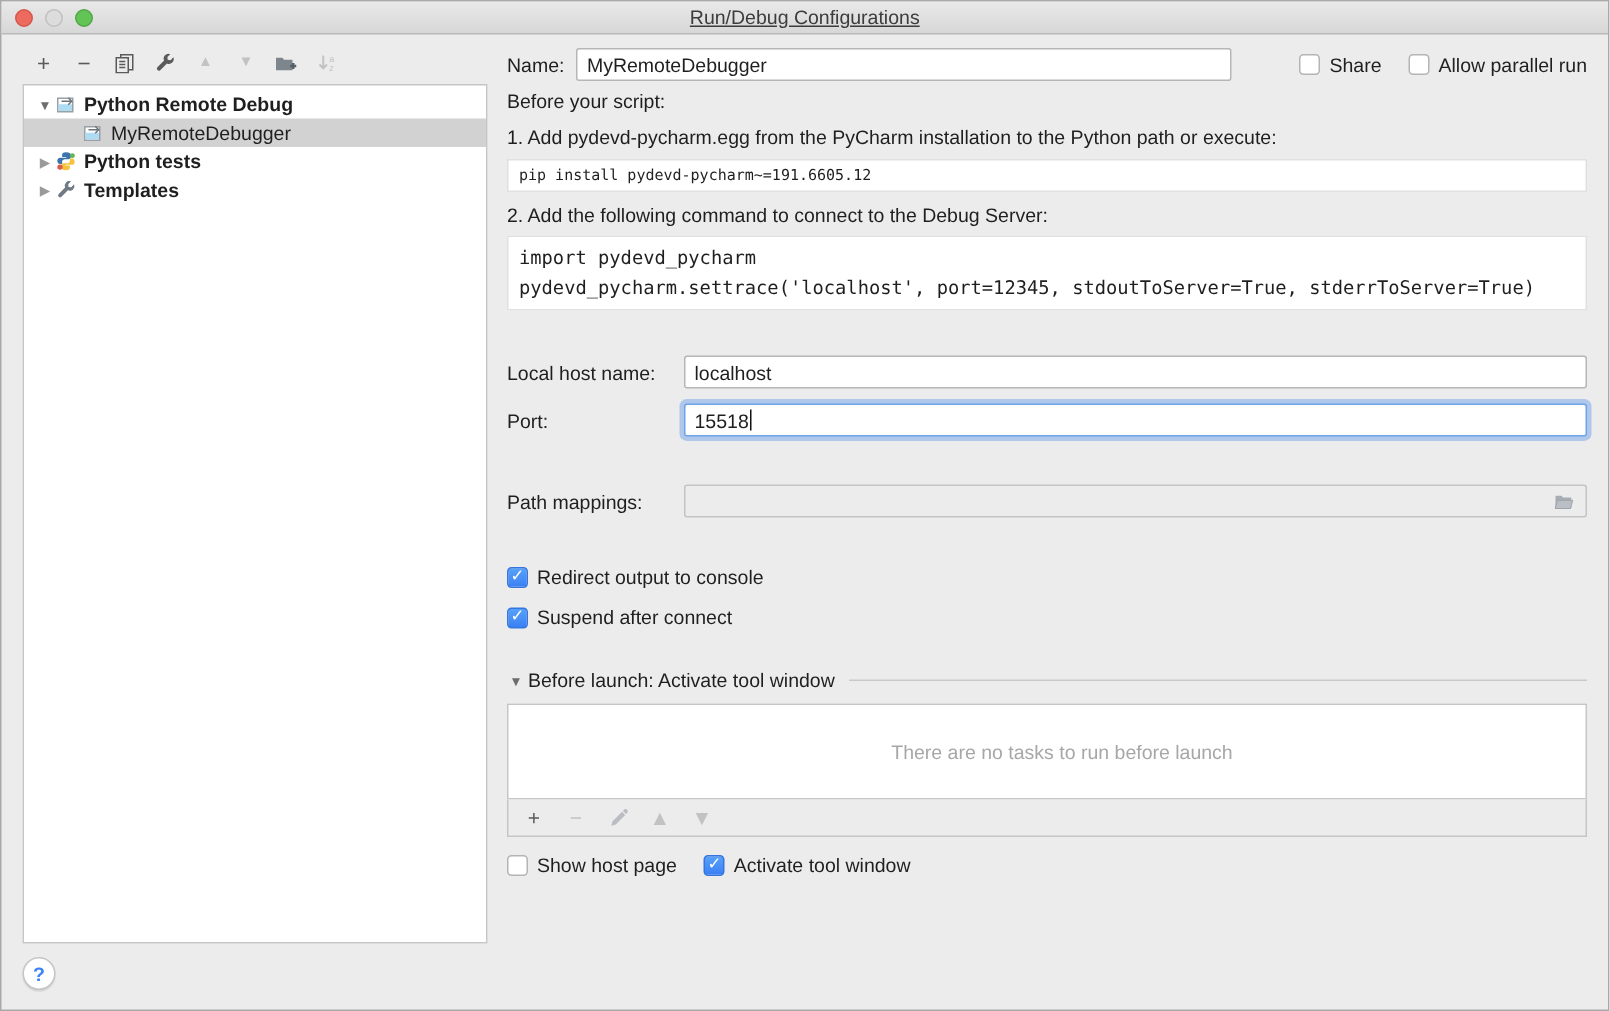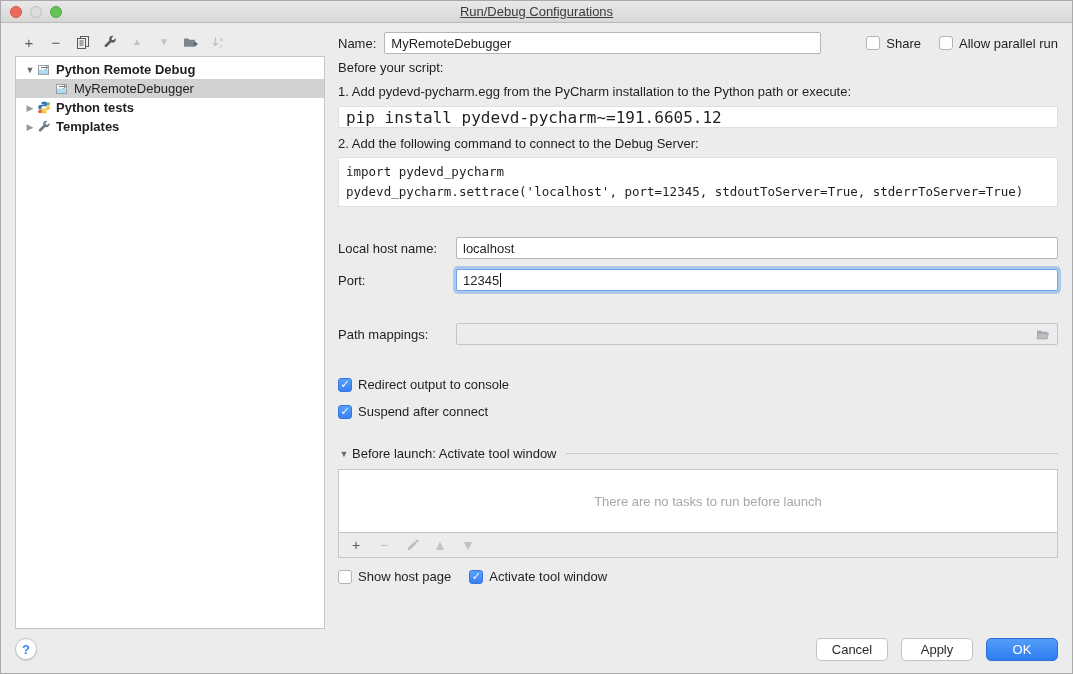--- a/index.html
+++ b/index.html
@@ -43,21 +43,21 @@
   .name-row { display:flex; align-items:center; height:18px; }
   .name-row .lbl { margin-right:8px; }
   .name-field { width:437px; }
   .spacer { flex:1; }
 
   .cbrow { display:flex; align-items:center; gap:6px; }
   .cb { width:14px; height:14px; border-radius:3px; border:1px solid #b4b4b4; background:#fff; flex:0 0 14px; display:flex; align-items:center; justify-content:center; }
   .cb.on { background:linear-gradient(#57a2f8,#3b80f5); border-color:#3376e0; color:#fff; font-size:11px; line-height:1; }
 
   .para { margin-top:8px; line-height:16px; }
-  .codeline { margin-top:6px; height:22px; background:#fff; border:1px solid #e0e0e0; display:flex; align-items:center; padding:0 7px; font-family:"DejaVu Sans Mono", monospace; font-size:16px; white-space:nowrap; overflow:hidden; }
+  .codeline { margin-top:6px; height:22px; background:#fff; border:1px solid #e0e0e0; display:flex; align-items:center; padding:0 7px; font-family:"DejaVu Sans Mono", monospace; font-size:10px; white-space:nowrap; overflow:hidden; }
   .codeblock { margin-top:5px; background:#fff; border:1px solid #e0e0e0; padding:4px 7px; font-family:"DejaVu Sans Mono", monospace; font-size:12.5px; line-height:20px; white-space:nowrap; overflow:hidden; }
 
   .frow { display:flex; align-items:center;justify-content:flex-end; }
   .frow .flbl { width:118px; flex:0 0 118px; }
   .frow .field { flex:1; }
 
   
   .bl-header { display:flex; align-items:center; margin-top:27px; }
   .bl-header .twist { width:12px; flex:0 0 12px; }
   .bl-header .hrline { flex:1; height:1px; background:#c9c9c9; margin-left:9px; }
@@ -203,21 +203,21 @@
       <div class="frow" style="margin-top:30px;">
         <span class="flbl">Local host name:</span>
         <div class="field" role="textbox">
           <span>localhost</span>
         </div>
       </div>
 
       <div class="frow" style="margin-top:10px;">
         <span class="flbl">Port:</span>
         <div class="field focus" role="textbox">
-          <span>12345</span>
+          <span>15518</span>
             <span class="caret"></span>
         </div>
       </div>
 
       <div class="frow" style="margin-top:32px;">
         <span class="flbl">Path mappings:</span>
         <div class="field disabled" role="textbox">
           <span></span>
           <span class="spacer"></span>
           <span>
@@ -271,20 +271,15 @@
         </span>
       </div>
 
     </div>
   </div>
 
   <div class="footer">
     <div class="helpbtn">
       <span>?</span>
     </div>
-    <div class="btns">
-      <div class="btn">Cancel</div>
-      <div class="btn">Apply</div>
-      <div class="btn primary">OK</div>
-    </div>
   </div>
 
 </div>
 
 </body></html>

